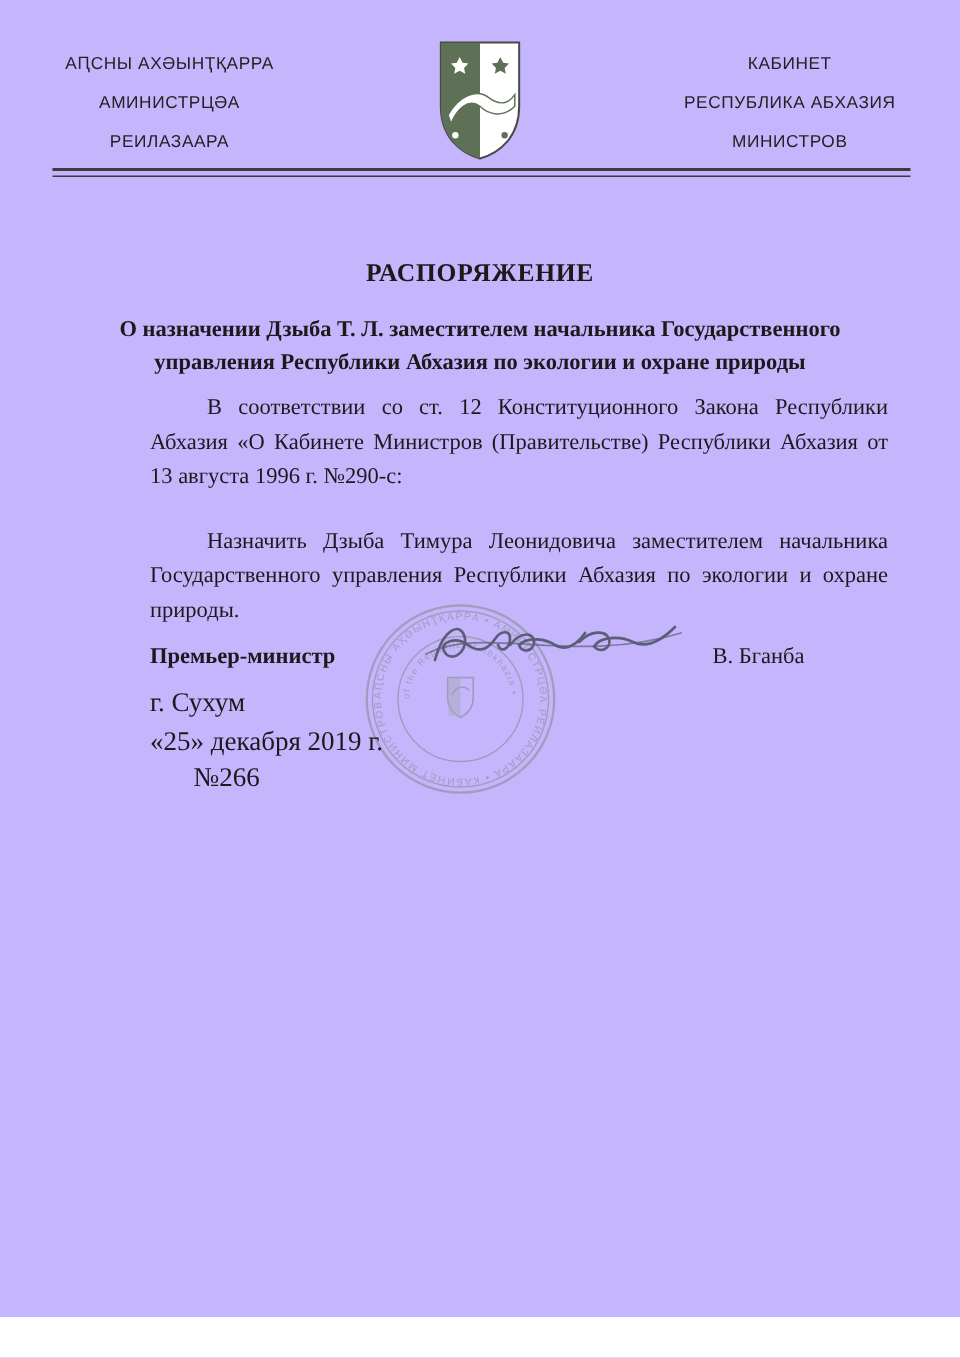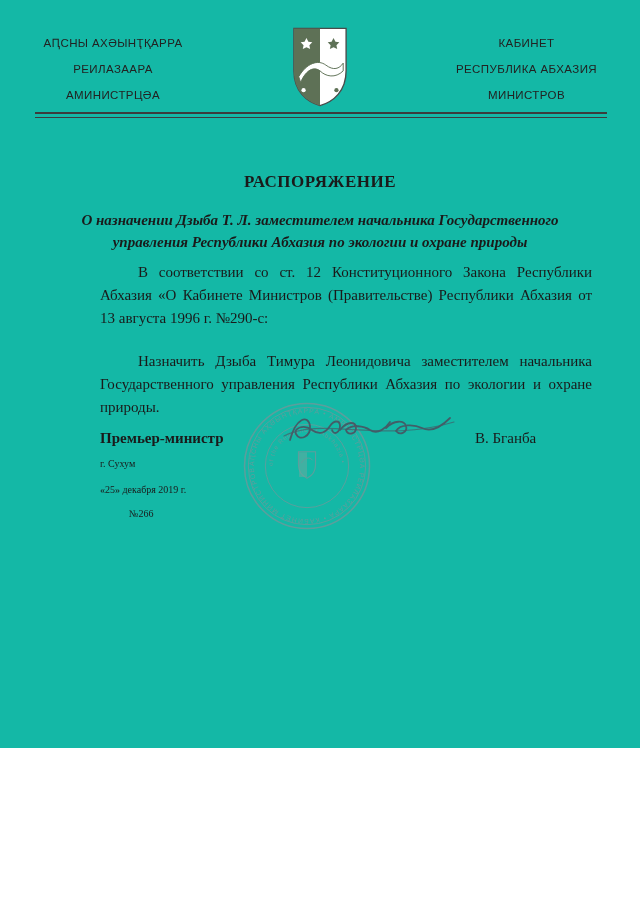--- a/index.html
+++ b/index.html
@@ -1,19 +1,19 @@
 <!DOCTYPE html>
 <html><head>
 <meta charset="utf-8">
 <style>
   html,body{margin:0;padding:0;background:#ffffff;}
   .page{
     position:relative;
-    width:640px;height:748px;
-    background:#14b8a6;
+    width:640px;height:878px;
+    background:#c4b5fd;
     font-family:"Liberation Serif", serif;
     color:#1a1a1a;
     overflow:hidden;
   }
   
   .hdr-block{
     position:absolute;top:30px;
     font-family:"Liberation Sans", sans-serif;
     font-size:11.5px;letter-spacing:.4px;color:#222;
     text-align:center;line-height:26px;
@@ -25,48 +25,48 @@
     position:absolute;left:35px;right:33px;top:112px;
     border-top:2.5px solid #3c3c3c;border-bottom:1px solid #3c3c3c;height:3px;
   }
   
   .doc-title{
     position:absolute;top:172px;left:0;right:0;
     text-align:center;font-weight:bold;font-size:17px;letter-spacing:.5px;
   }
   .doc-subject{
     position:absolute;top:209px;left:78px;right:78px;
-    text-align:center;font-weight:bold;font-size:15px;line-height:22px;font-style:italic;
+    text-align:center;font-weight:bold;font-size:15px;line-height:22px;
   }
   .para{
     position:absolute;left:100px;width:492px;
     font-size:15px;line-height:23px;text-align:justify;text-indent:38px;
   }
   .para-1{top:261px;}
   .para-2{top:350px;font-family:Liberation Serif, serif;}
   
   .sig-role{position:absolute;left:100px;top:430px;font-weight:bold;font-size:15px;}
   .sig-name{position:absolute;left:475px;top:430px;font-weight:normal;font-size:15px;}
   .seal{position:absolute;left:236px;top:395px;width:142px;height:142px;opacity:.62;}
   .sig-ink{position:absolute;left:282px;top:406px;width:175px;height:48px;}
   
-  .foot-line{position:absolute;left:100px;font-size:10px;}
+  .foot-line{position:absolute;left:100px;font-size:18px;}
   .foot-city{top:458px;}
   .foot-date{top:484px;}
   .foot-number{top:508px;margin-left:29px;}
 </style>
 </head>
 <body>
 
 <div class="page">
 
   <div class="hdr-block hdr-left">
     <div>АԤСНЫ АХӘЫНҬҚАРРА</div>
+    <div>АМИНИСТРЦӘА</div>
     <div>РЕИЛАЗААРА</div>
-    <div>АМИНИСТРЦӘА</div>
   </div>
 
   <div class="coat">
     <svg viewBox="0 0 60 84" width="58" height="82" aria-hidden="true">
       <defs>
         <clipPath id="shieldClip">
           <path d="M3 2 H57 V46 C57 67 44 78 30 82 C16 78 3 67 3 46 Z"></path>
         </clipPath>
       </defs>
       <path d="M3 2 H57 V46 C57 67 44 78 30 82 C16 78 3 67 3 46 Z" fill="#ffffff" stroke="#4a4a4a" stroke-width="1.4"></path>

